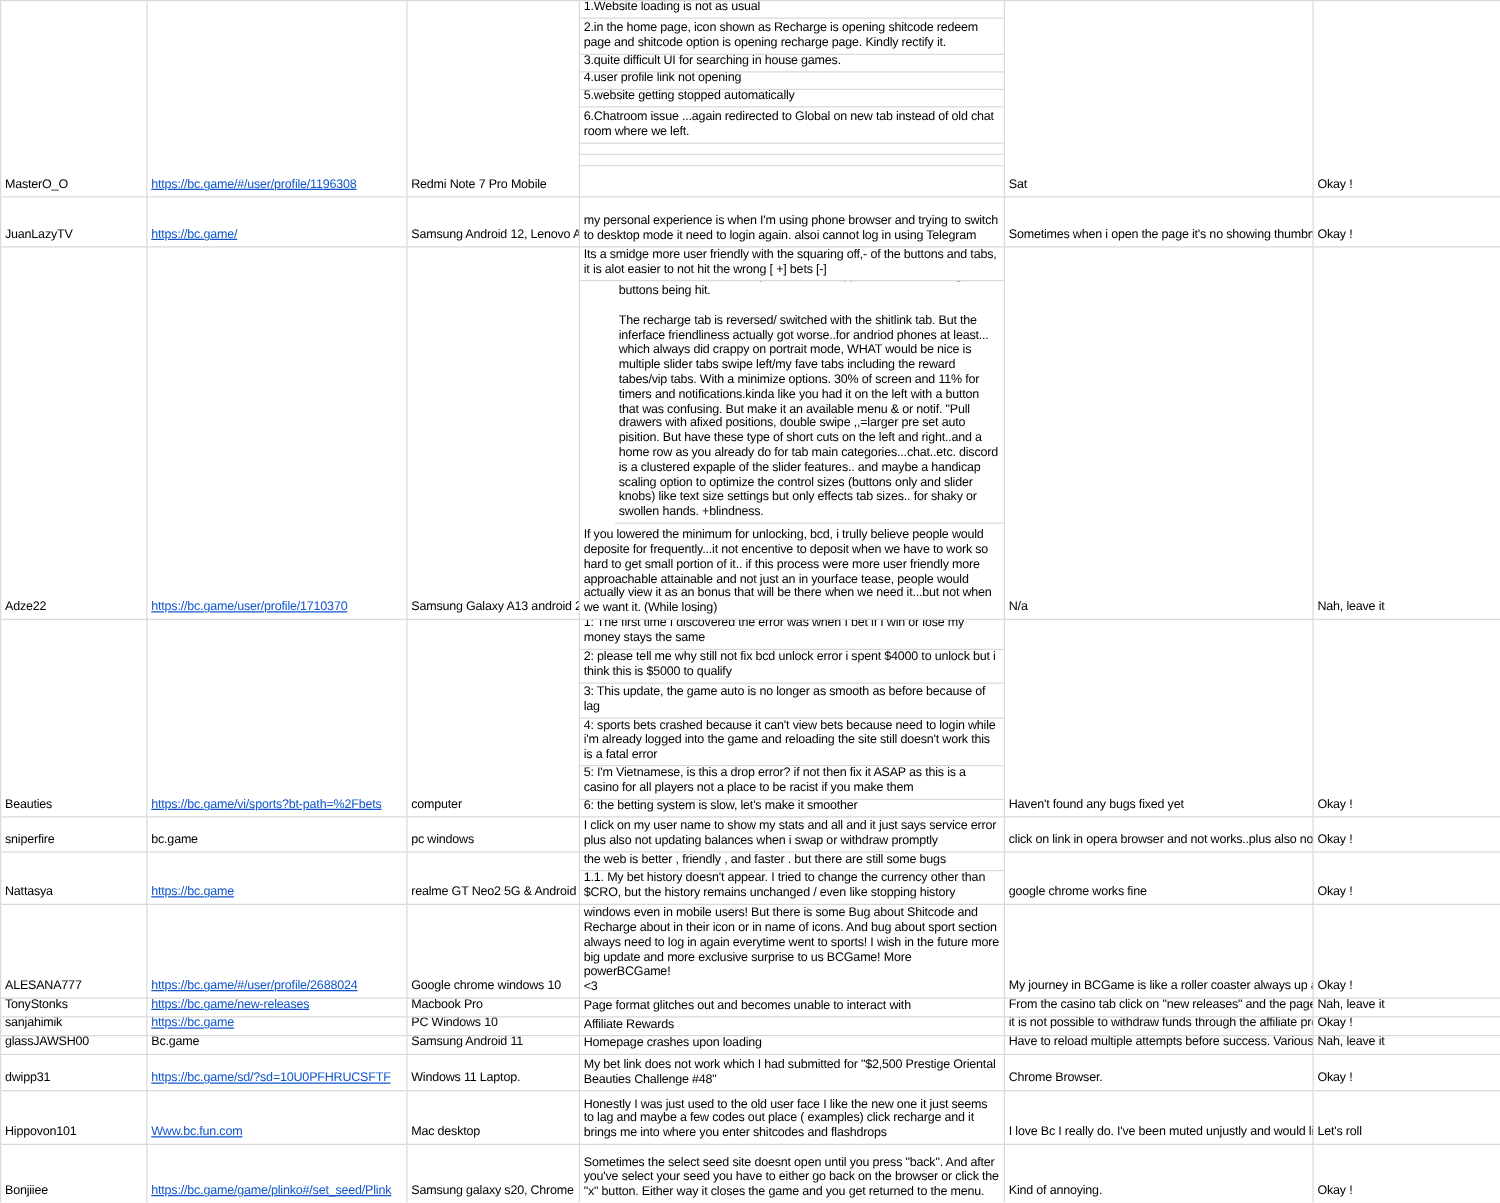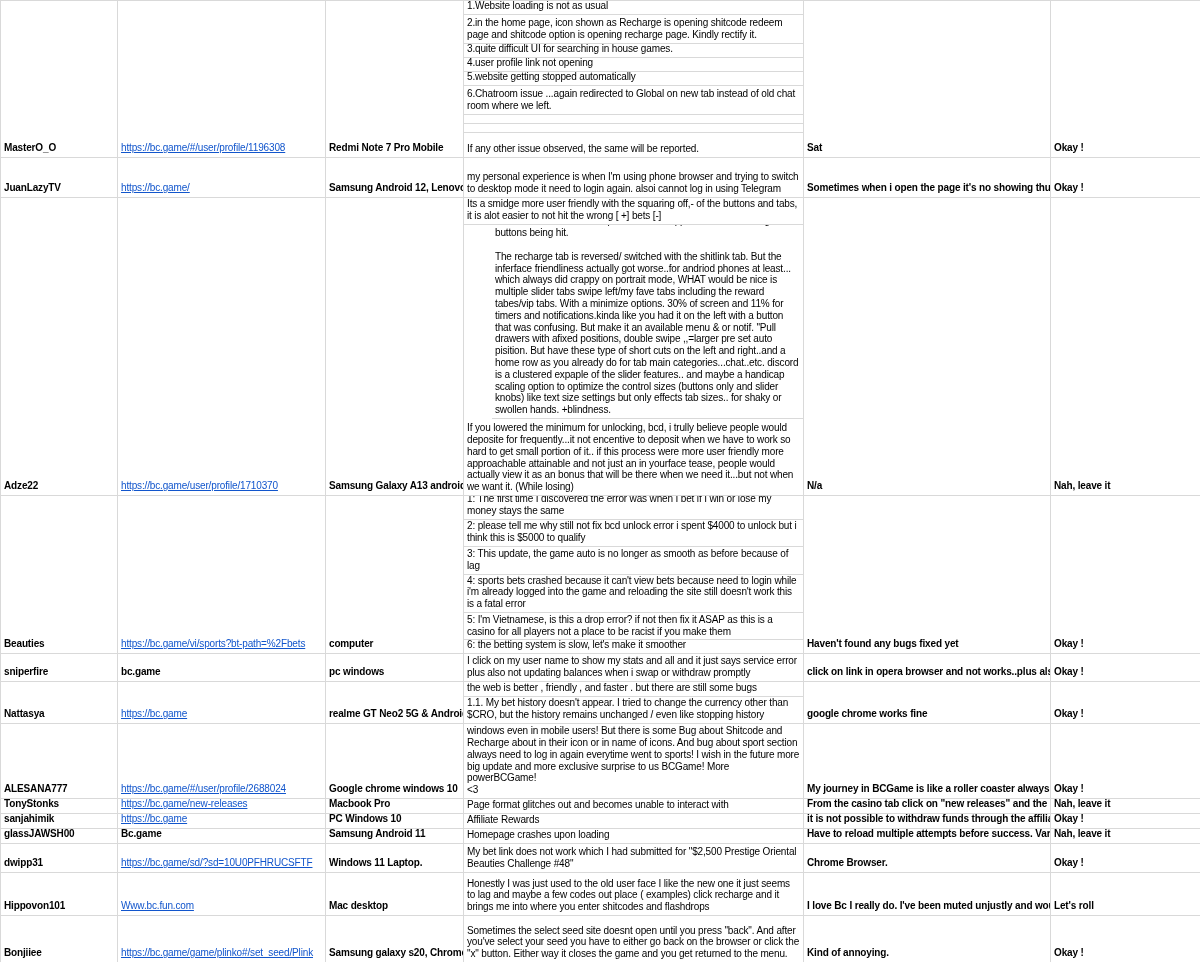--- a/index.html
+++ b/index.html
@@ -22,21 +22,21 @@
   }
   .cell {
     box-sizing:border-box;
     border-right:1px solid #d9d9d9;
     border-bottom:1px solid #d9d9d9;
     overflow:hidden;
     display:flex;
     align-items:flex-end;
     padding:1px 3px 3px 3px;
   }
-  .cell.clip span {white-space:nowrap;font-weight:bold;}
+  .cell.clip span {white-space:nowrap;}
   .fbwrap {
     box-sizing:border-box;
     border-right:1px solid #d9d9d9;
     border-bottom:1px solid #d9d9d9;
     overflow:hidden;
     display:flex;
     flex-direction:column;
     padding:0;
   }
   .subcell {
@@ -84,23 +84,20 @@
       </div>
       <div class="subcell" style="flex: 0 0 29px;">
         <span class="fbtext">6.Chatroom issue ...again redirected to Global on new tab instead of old chat room where we left.</span>
       </div>
       <div class="subcell" style="flex: 0 0 9px;">
         <span class="fbtext"></span>
       </div>
       <div class="subcell" style="flex: 0 0 9px;">
         <span class="fbtext"></span>
       </div>
-      <div class="subcell last">
-        <span class="fbtext">If any other issue observed, the same will be reported.</span>
-      </div>
     </div>
     <div class="cell clip">
       <span>Sat</span>
     </div>
     <div class="cell clip">
       <span>Okay !</span>
     </div>
     <div class="cell clip">
       <span>JuanLazyTV</span>
     </div>
@@ -164,21 +161,21 @@
       </div>
       <div class="subcell" style="flex: 0 0 27px;">
         <span class="fbtext">2: please tell me why still not fix bcd unlock error i spent $4000 to unlock but i think this is $5000 to qualify</span>
       </div>
       <div class="subcell" style="flex: 0 0 28px;">
         <span class="fbtext">3: This update, the game auto is no longer as smooth as before because of lag</span>
       </div>
       <div class="subcell" style="flex: 0 0 38px;">
         <span class="fbtext">4: sports bets crashed because it can't view bets because need to login while i'm already logged into the game and reloading the site still doesn't work this is a fatal error</span>
       </div>
-      <div class="subcell" style="flex: 0 0 27px; align-items: center;">
+      <div class="subcell" style="flex: 0 0 27px;">
         <span class="fbtext">5: I'm Vietnamese, is this a drop error? if not then fix it ASAP as this is a casino for all players not a place to be racist if you make them</span>
       </div>
       <div class="subcell last">
         <span class="fbtext">6: the betting system is slow, let's make it smoother</span>
       </div>
     </div>
     <div class="cell clip">
       <span>Haven't found any bugs fixed yet</span>
     </div>
     <div class="cell clip">

